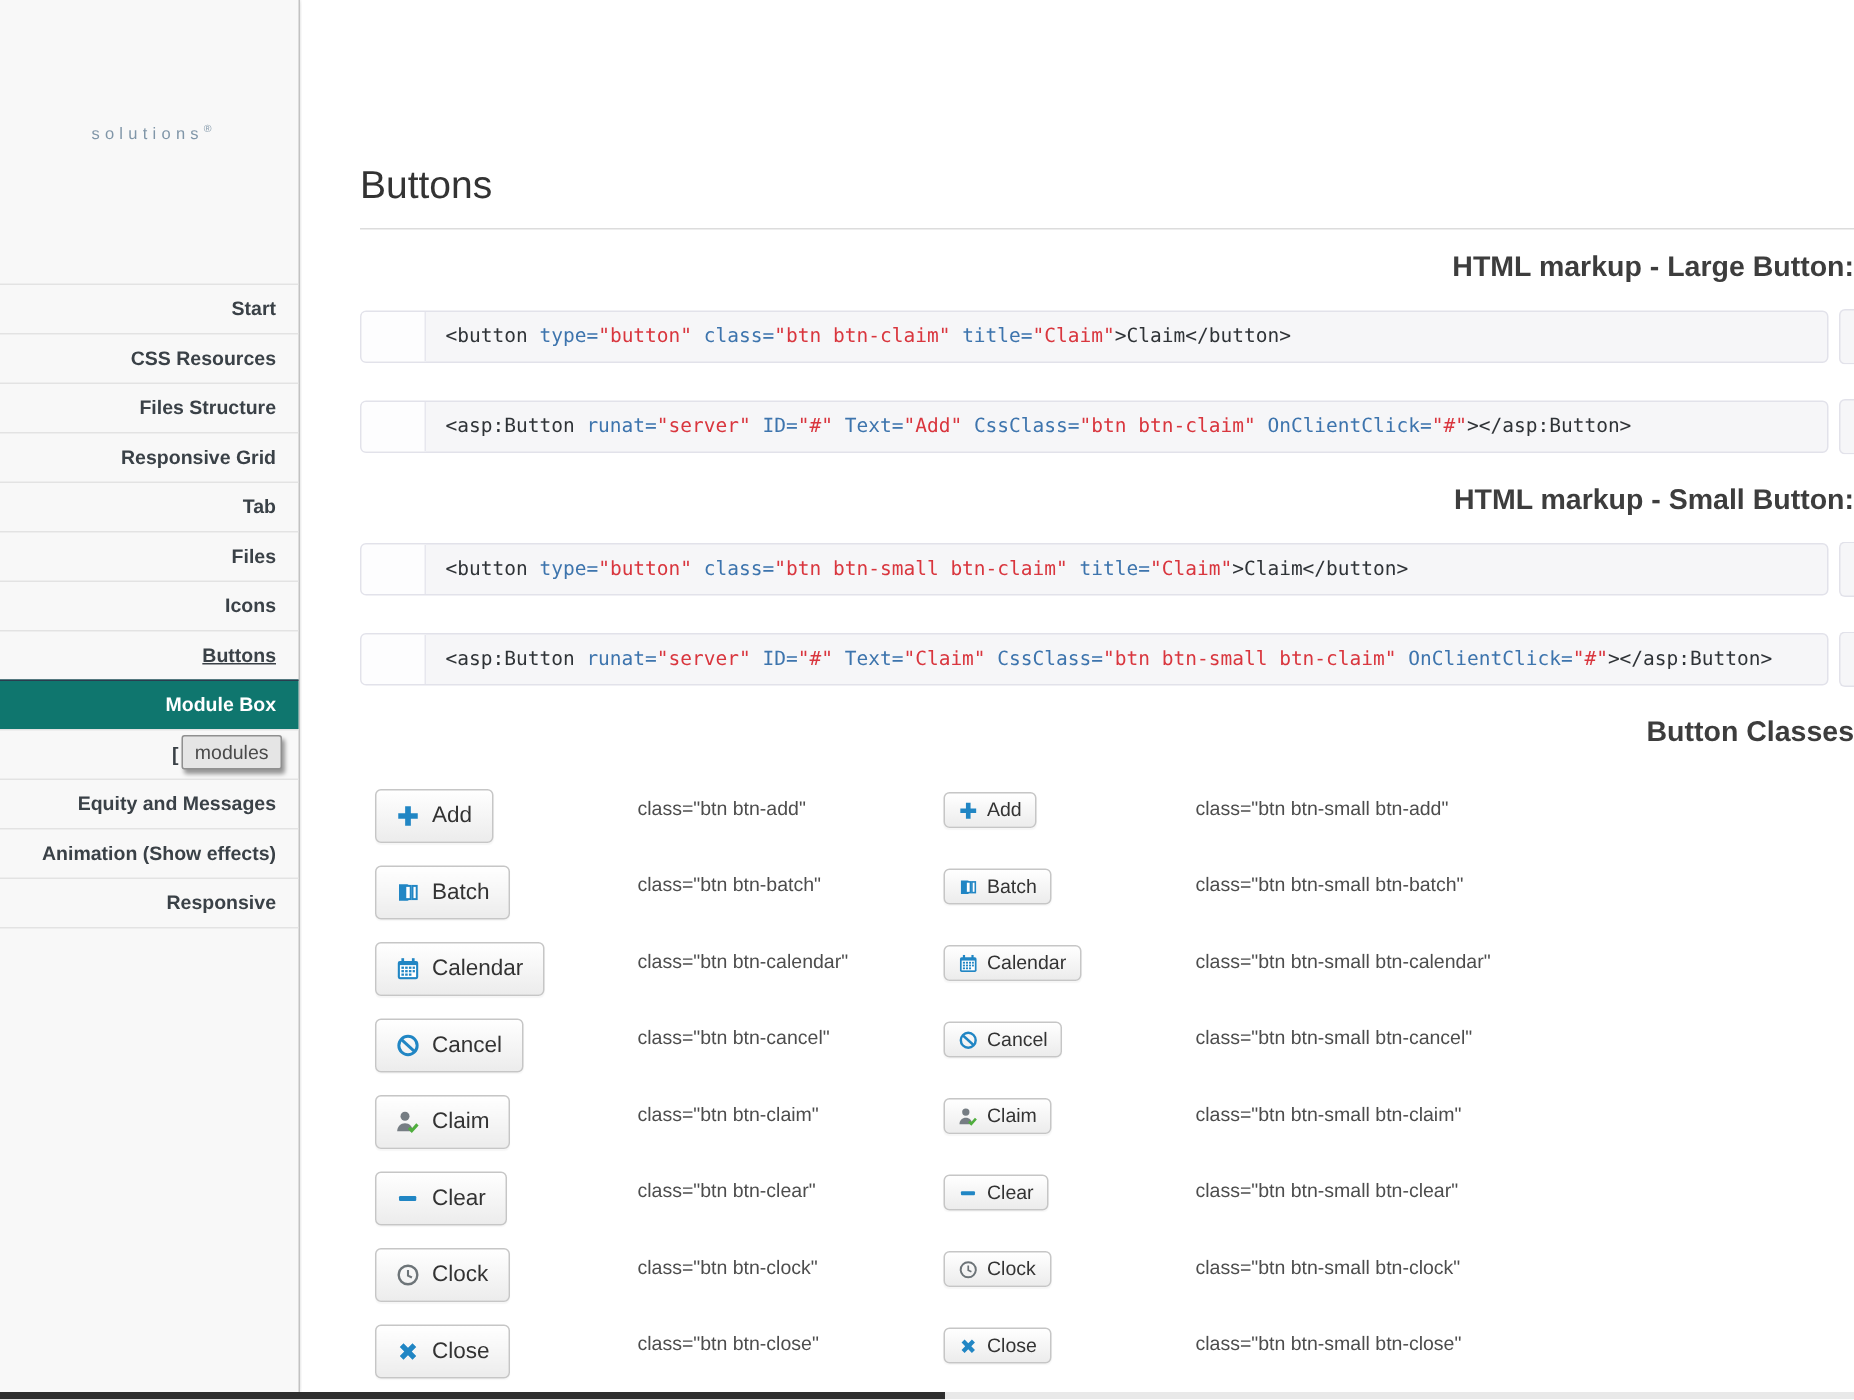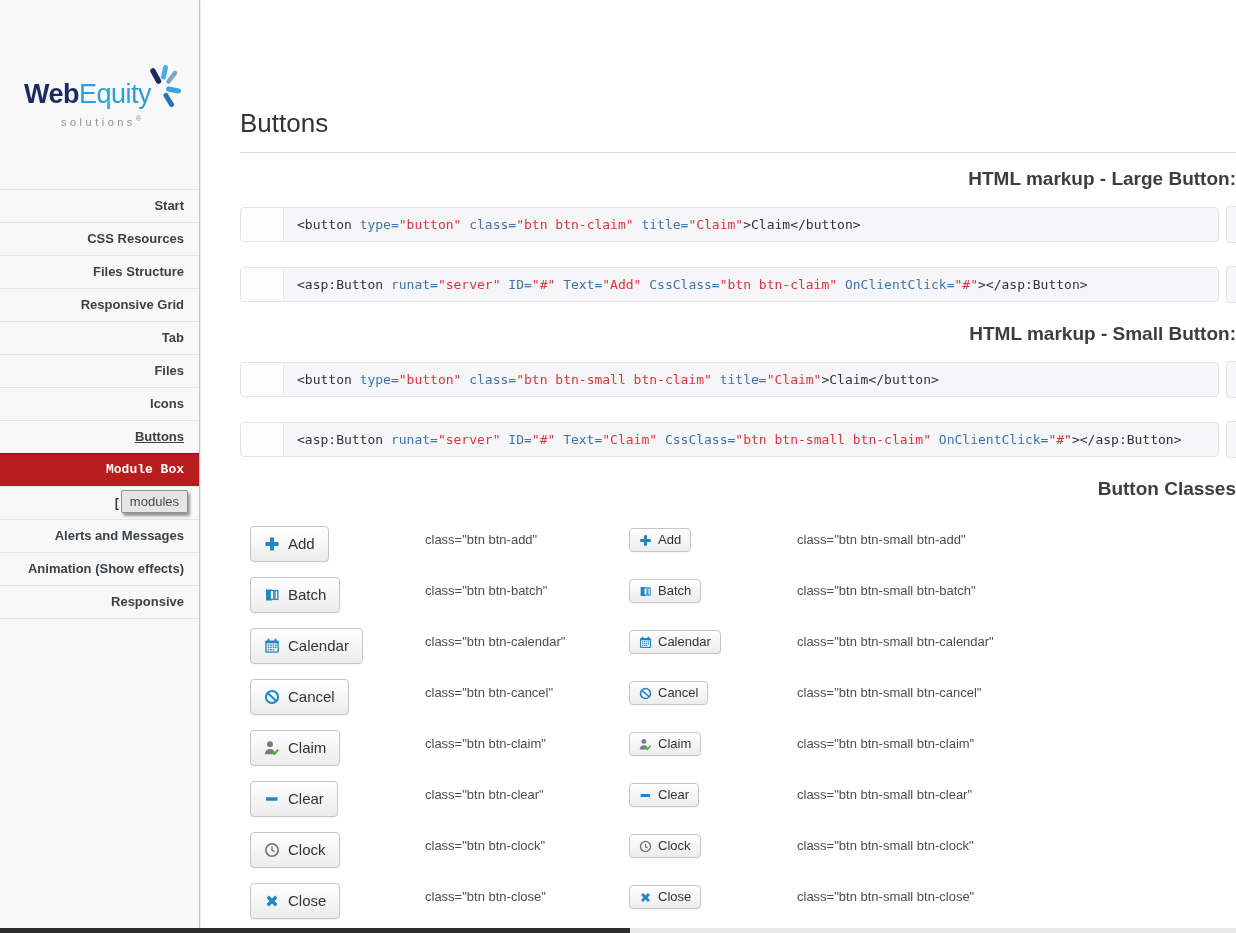--- a/index.html
+++ b/index.html
@@ -16,21 +16,21 @@
   .logo-star{position:absolute;left:118px;top:-16px;width:40px;height:48px;}
   .logo-star svg{display:block;width:100%;height:100%;}
   .logo-tagline{margin-top:3px;text-align:center;font-size:11px;letter-spacing:3.5px;
                 color:#8096a8;padding-left:4px;}
   .logo-tagline sup{font-size:7px;letter-spacing:0;}
   #nav-list{position:absolute;top:189px;left:0;right:0;border-bottom:1px solid #e3e3e3;}
   .nav-item{height:32px;line-height:32px;border-top:1px solid #e3e3e3;text-align:right;
             padding-right:15px;font-size:13px;font-weight:700;color:#3a4147;cursor:pointer;
             position:relative;}
   .nav-item.current span{text-decoration:underline;}
-  .nav-item.active{background:#b91c1c;color:#fff;border-top-color:#2b3c4e;font-family:Liberation Mono, monospace;}
+  .nav-item.active{background:#0f766e;color:#fff;border-top-color:#2b3c4e;}
   .tooltip{position:absolute;top:3px;right:11px;height:21px;line-height:21px;padding:0 8px;
            background:#e5e5e5;border:1px solid #909090;border-radius:2px;
            box-shadow:2px 3px 3px rgba(0,0,0,.4);font-size:13px;font-weight:400;color:#4a4a4a;
            z-index:2;}
 
   
   .main{position:absolute;left:201px;top:0;right:0;bottom:5px;background:#fff;
         padding-left:39px;overflow:hidden;}
   h1{margin:108px 0 0;font-size:26px;line-height:30px;font-weight:400;color:#333;}
   .title-rule{border:0;border-top:1px solid #dcdcdc;margin:14px 0 0;}
@@ -73,48 +73,34 @@
   .hscrollbar{position:absolute;left:0;right:0;bottom:0;height:5px;background:#e9e9e9;}
   .hthumb{width:630px;height:5px;background:#2e2e2e;}
 </style>
 </head>
 <body>
 
 <div class="page">
 
   <aside class="sidebar">
     <div class="logo">
-      <div class="logo-row">
-        <span class="logo-web">Web</span><span class="logo-equity">Equity</span>
-        <span class="logo-star">
-          <svg viewBox="0 0 40 48">
-            <g stroke-linecap="round" fill="none">
-              <line x1="11" y1="7" x2="16.5" y2="17" stroke="#1c2b5e" stroke-width="5.5"></line>
-              <line x1="23.5" y1="3.5" x2="21.5" y2="13" stroke="#45b1e6" stroke-width="5"></line>
-              <line x1="33" y1="9" x2="26.5" y2="17.5" stroke="#7fa3c0" stroke-width="4.5"></line>
-              <line x1="36.5" y1="27" x2="26.5" y2="25" stroke="#37a5de" stroke-width="5"></line>
-              <line x1="29.5" y1="40.5" x2="24" y2="31.5" stroke="#2474b5" stroke-width="5"></line>
-            </g>
-          </svg>
-        </span>
-      </div>
       <div class="logo-tagline"><span>solutions</span><sup>®</sup></div>
     </div>
     <nav id="nav-list">
         <div class="nav-item"><span>Start</span></div>
         <div class="nav-item"><span>CSS Resources</span></div>
         <div class="nav-item"><span>Files Structure</span></div>
         <div class="nav-item"><span>Responsive Grid</span></div>
         <div class="nav-item"><span>Tab</span></div>
         <div class="nav-item"><span>Files</span></div>
         <div class="nav-item"><span>Icons</span></div>
         <div class="nav-item current"><span>Buttons</span></div>
         <div class="nav-item active"><span>Module Box</span></div>
         <div class="nav-item tooltip-overlaid"><span>[ modules ]</span><div class="tooltip">modules</div></div>
-        <div class="nav-item"><span>Alerts and Messages</span></div>
+        <div class="nav-item"><span>Equity and Messages</span></div>
         <div class="nav-item"><span>Animation (Show effects)</span></div>
         <div class="nav-item"><span>Responsive</span></div>
       </nav>
   </aside>
 
   <main class="main">
     <h1>Buttons</h1>
     <hr class="title-rule">
 
     <h2 class="h-large">HTML markup - Large Button:</h2>

